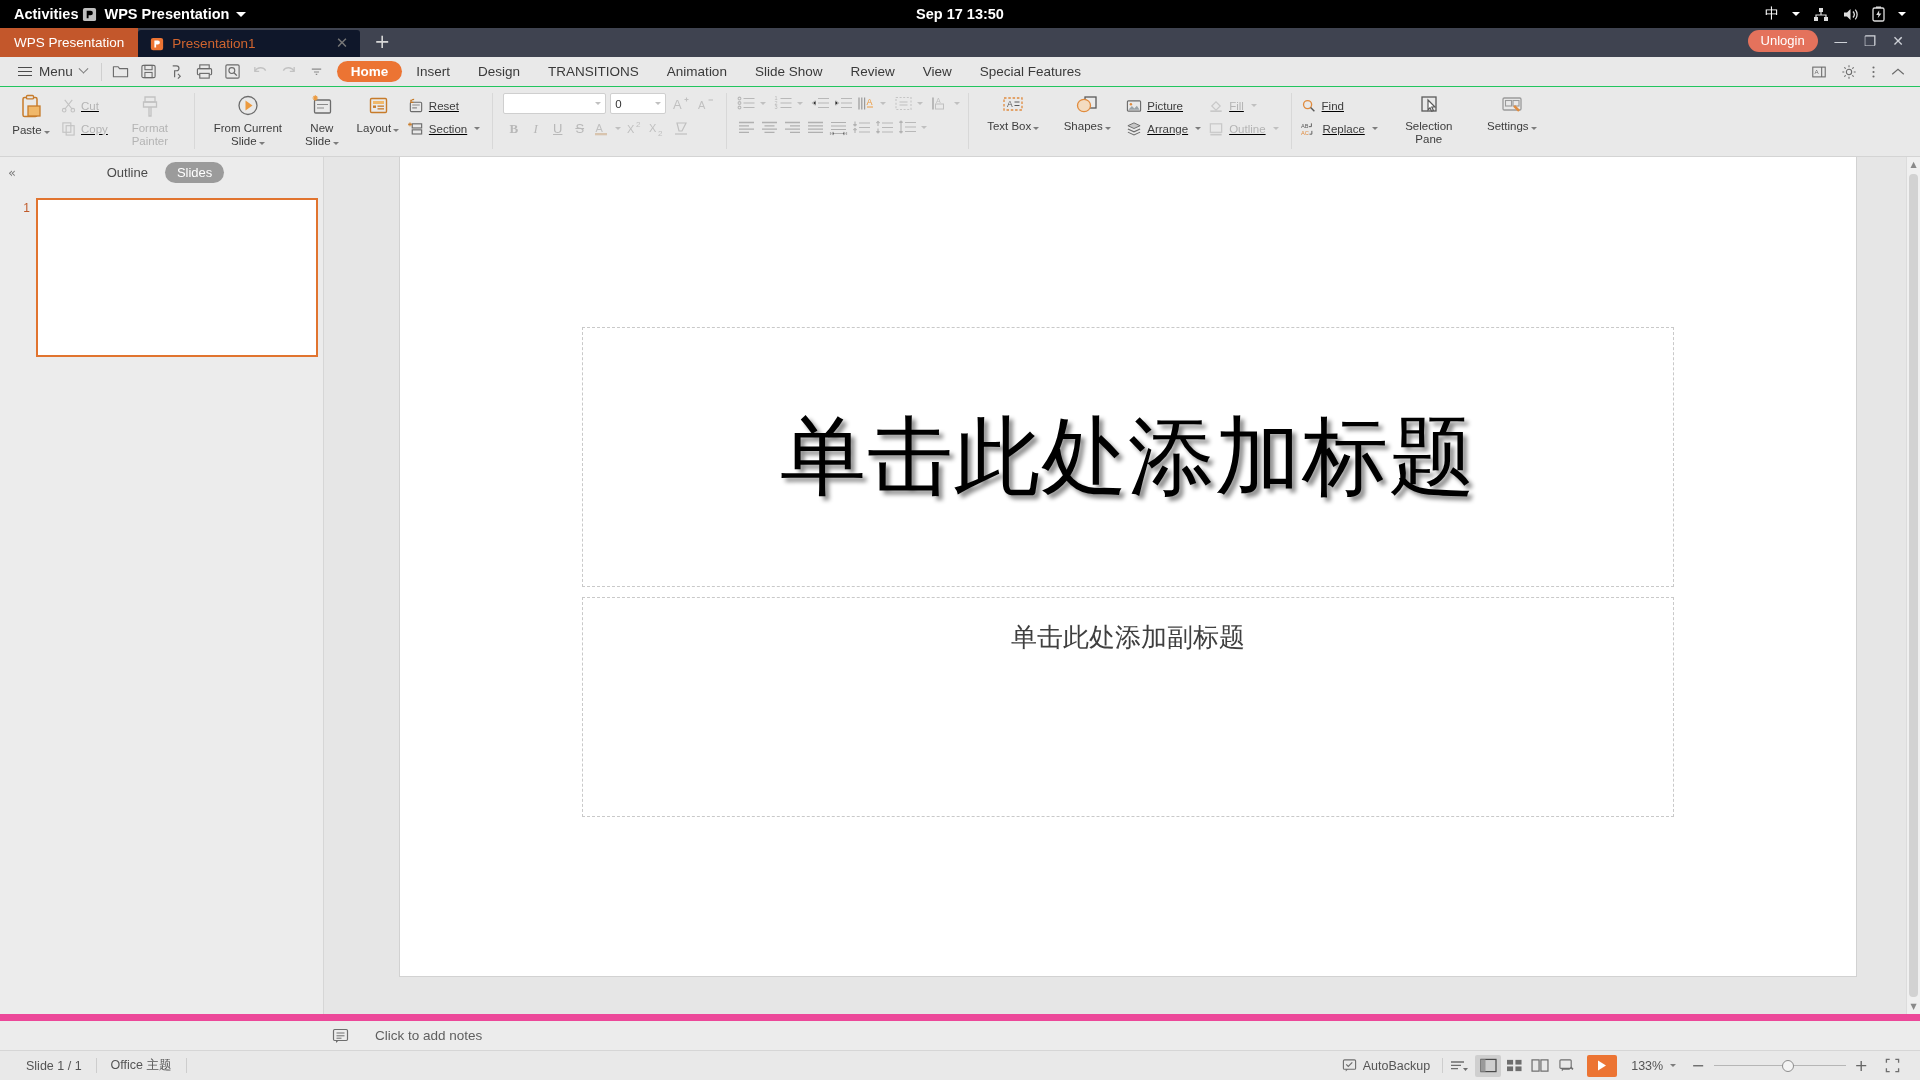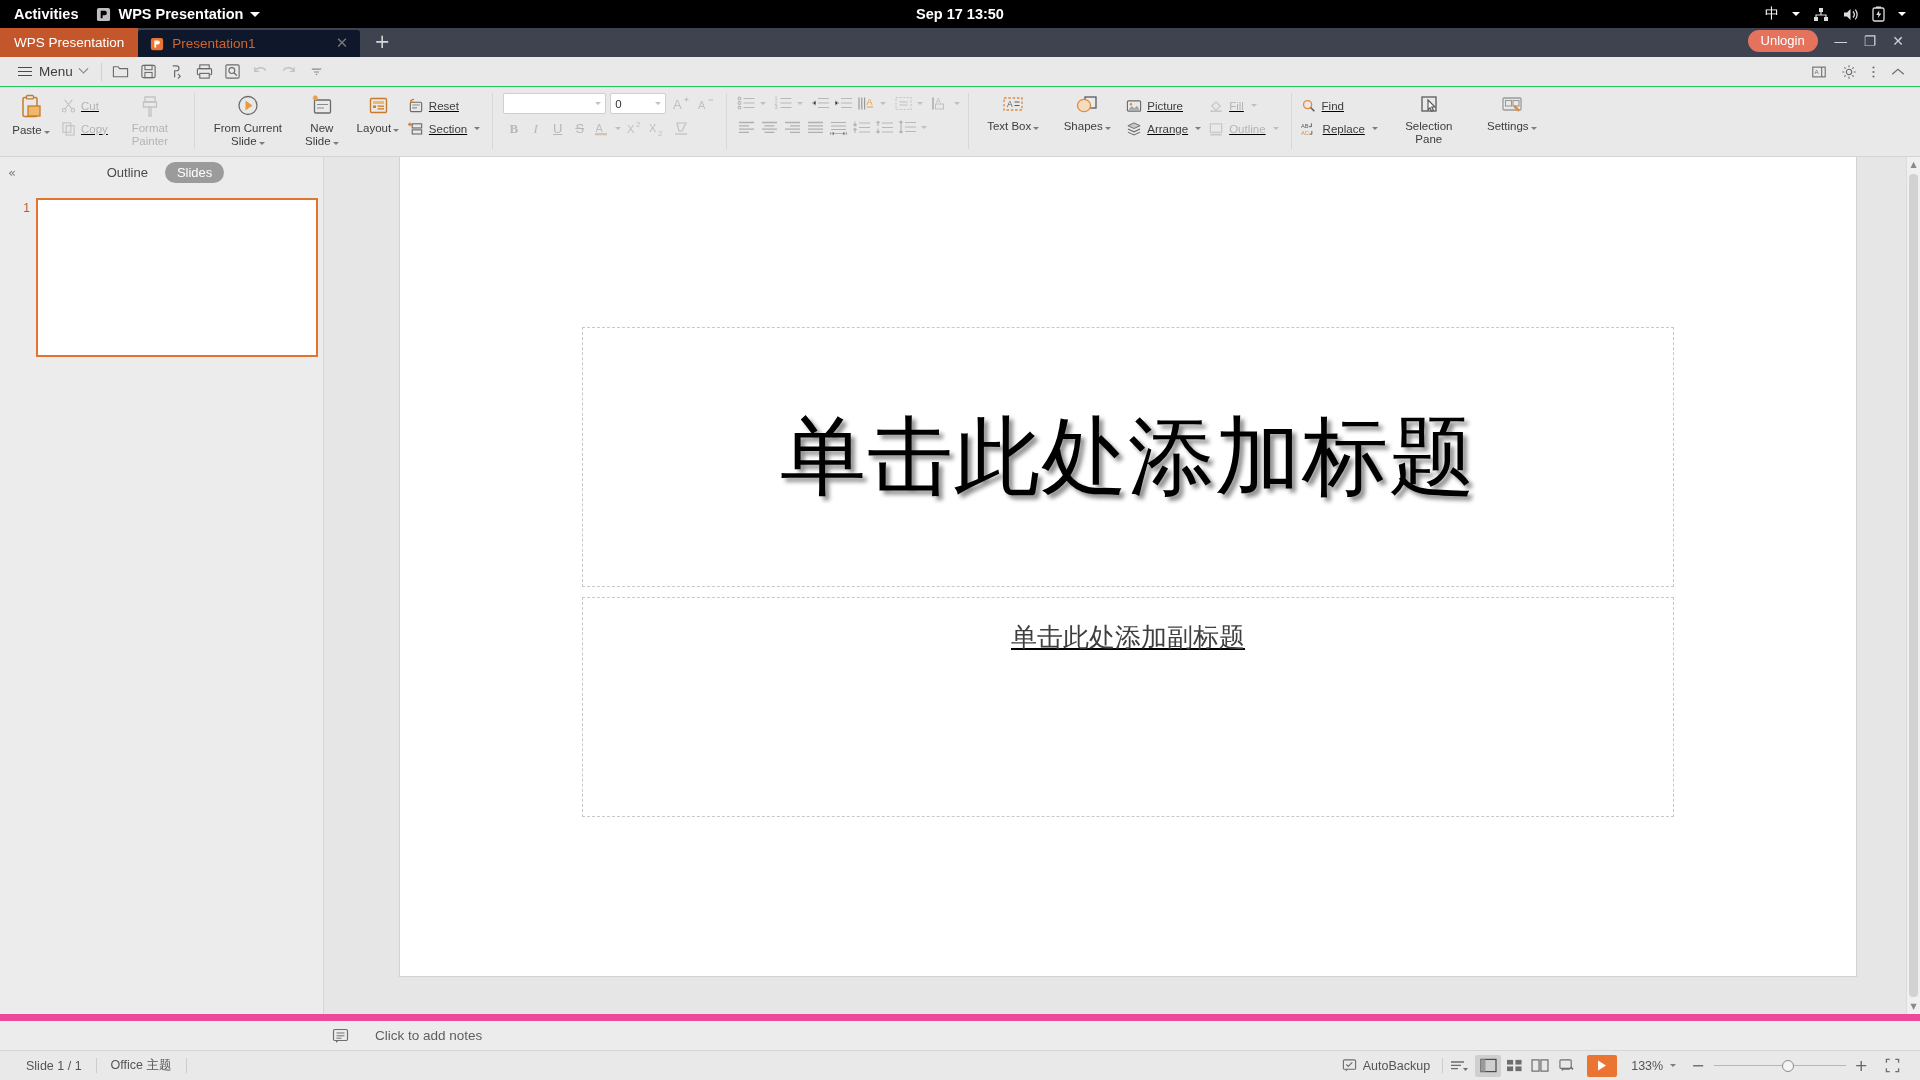--- a/index.html
+++ b/index.html
@@ -13,21 +13,21 @@
 
   
   .gnome-bar {
     height: 28px; width: 100%;
     background: #000000;
     display: flex; align-items: center;
     color: #ffffff; font-size: 14.5px; font-weight: bold;
     position: relative;
     padding: 0 14px;
   }
-  .gnome-left { display: flex; align-items: flex-end; gap: 18px; }
+  .gnome-left { display: flex; align-items: flex-end; gap: 4px; }
   .gnome-activities { color: #fff; font-size: 14.5px; font-weight: bold; }
   .gnome-app { display: flex; align-items: center; gap: 7px; }
   .gnome-app-name { font-size: 14.5px; font-weight: bold; }
   .gnome-center {
     position: absolute; left: 0; right: 0; top: 0; bottom: 0;
     display: flex; align-items: center; justify-content: center;
     font-size: 14.5px; font-weight: bold; pointer-events: none;
   }
   .gnome-right {
     margin-left: auto; display: flex; align-items: center; gap: 13px;
@@ -243,21 +243,21 @@
     left: 182px; top: 170px; width: 1092px; height: 260px;
   }
   .ph-title .txt {
     font-size: 86px; color: #000000; font-weight: normal;
     text-shadow: 4px 4px 4px rgba(0,0,0,0.45);
     font-family: "DejaVu Sans", "Liberation Sans", sans-serif;
     white-space: nowrap; letter-spacing: 1px;
   }
   .ph-sub {
     left: 182px; top: 440px; width: 1092px; height: 220px;
-    align-items: flex-start; padding-top: 22px; text-decoration: underline;
+    align-items: flex-start; padding-top: 22px;
   }
   .ph-sub .txt {
     font-size: 26px; color: #3f3f3f;
     font-family: "DejaVu Sans", "Liberation Sans", sans-serif;
   }
 
   
   .vscroll {
     position: absolute; right: 0; top: 0; bottom: 0; width: 14px;
     background: #f0f0f0; border-left: 1px solid #dcdcdc;
@@ -430,20 +430,31 @@
           <path d="M15 8.5c-3-4.5-9-4.5-11.5-0.5" stroke="#c2c2c2" stroke-width="1.4" fill="none"></path>
           <path d="M15 4.2v4.6h-4.6" stroke="#c2c2c2" stroke-width="1.4" fill="none"></path>
         </svg>
     </span>
     <span class="qat-icon">
       <svg width="15" height="15" viewBox="0 0 16 16">
           <path d="M3 5.5h10M5.3 8.5h5.4M7.2 11h1.6" stroke="#8a8a8a" stroke-width="1.2"></path>
         </svg>
     </span>
   </div>
+  <div class="ribbon-tabs">
+    <span class="rtab active">Home</span>
+    <span class="rtab">Insert</span>
+    <span class="rtab">Design</span>
+    <span class="rtab">TRANSITIONS</span>
+    <span class="rtab">Animation</span>
+    <span class="rtab">Slide Show</span>
+    <span class="rtab">Review</span>
+    <span class="rtab">View</span>
+    <span class="rtab">Special Features</span>
+  </div>
   <div class="menubar-right">
     <span>
       <svg width="16" height="16" viewBox="0 0 18 18">
           <rect x="2" y="3.5" width="14" height="11" stroke="#6b6b6b" stroke-width="1.2" fill="none"></rect>
           <path d="M12 3.5v11" stroke="#6b6b6b" stroke-width="1.2"></path>
           <text x="4" y="11.5" font-size="7" fill="#6b6b6b" font-family="sans-serif">A</text>
         </svg>
     </span>
     <span>
       <svg width="16" height="16" viewBox="0 0 18 18">

